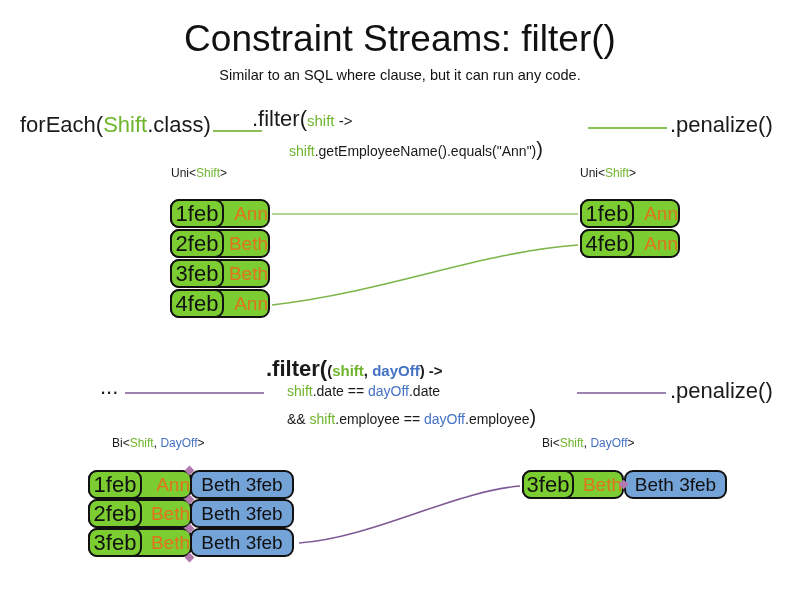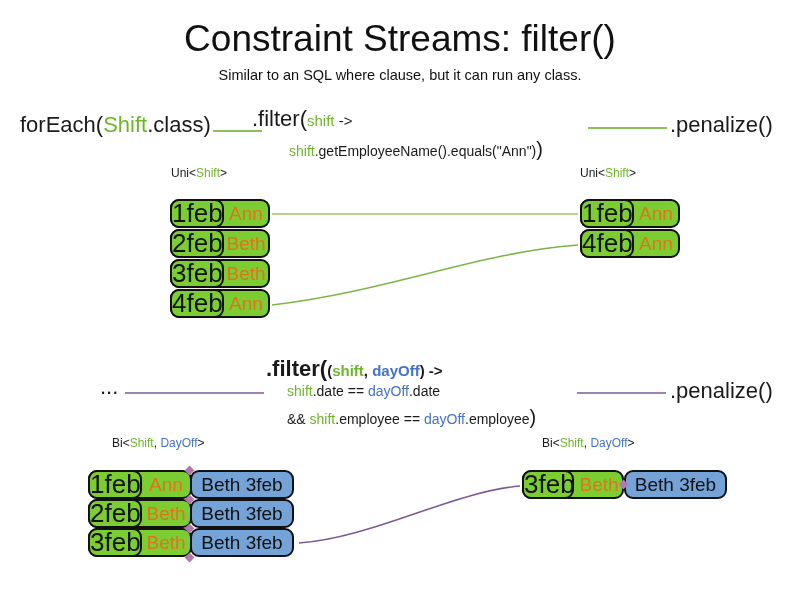--- a/index.html
+++ b/index.html
@@ -20,22 +20,22 @@
   .small{font-size:15px;}
   .large{font-size:20px;}
 
   
   .tbl{position:absolute;z-index:2;}
   .urow{position:absolute;left:0;width:96px;height:25px;background:#7ccd31;
         border:2px solid #111;border-radius:9px;}
   .cell{display:block;}
   .date{position:absolute;left:-2px;top:-2px;width:50px;height:25px;background:#7ccd31;
         border:2px solid #111;border-radius:9px;text-align:center;line-height:25px;
-        font-size:26px;color:#111;}
-  .name{position:absolute;left:52px;right:0;top:0;text-align:center;line-height:25px;
+        font-size:22px;color:#111;}
+  .name{position:absolute;left:52px;right:0;top:0;text-align:right;line-height:25px;
         font-size:19px;color:#e0731c;}
   .birow{position:absolute;left:0;height:29px;}
   .bgreen{position:absolute;left:0;top:0;width:100px;height:25px;background:#7ccd31;
           border:2px solid #111;border-radius:9px;}
   .bblue{position:absolute;left:102px;top:0;width:100px;height:25px;background:#74a3d8;
          border:2px solid #111;border-radius:9px;text-align:center;line-height:25px;
          font-size:19px;color:#111;}
   .bi-right .bgreen{width:98px;}
   .bi-right .date{width:48px;}
   .bi-right .bblue{left:102px;width:99px;}
@@ -50,21 +50,21 @@
     <line x1="213" y1="131" x2="262" y2="131" stroke="#8bc158" stroke-width="2"></line>
     <line x1="588" y1="128" x2="667" y2="128" stroke="#8bc158" stroke-width="2"></line>
     <path d="M272,214 L578,214" stroke="#9dc56e" stroke-width="1.6" fill="none"></path>
     <path d="M272,305 C390,291 480,252 578,245" stroke="#7db54a" stroke-width="1.6" fill="none"></path>
     <line x1="125" y1="393" x2="264" y2="393" stroke="#7d5a96" stroke-width="1.6"></line>
     <line x1="577" y1="393" x2="666" y2="393" stroke="#7d5a96" stroke-width="1.6"></line>
     <path d="M299,543 C372,538 452,492 520,486" stroke="#7d5a96" stroke-width="1.6" fill="none"></path>
   </svg>
 
   <div class="abs title">Constraint Streams: filter()</div>
-  <div class="abs subtitle">Similar to an SQL where clause, but it can run any class.</div>
+  <div class="abs subtitle">Similar to an SQL where clause, but it can run any code.</div>
 
   <div class="abs code" style="left:20px;top:112px;"><span class="plain">forEach(</span><span class="green">Shift</span><span class="plain">.class)</span></div>
   <div class="abs code" style="left:252px;top:106px;"><span class="plain">.filter(</span><span class="green small">shift</span><span class="plain small"> -&gt;</span></div>
   <div class="abs code14" style="left:289px;top:138px;"><span class="green">shift</span><span class="plain">.getEmployeeName().equals("Ann")</span><span class="plain large">)</span></div>
   <div class="abs code" style="left:670px;top:112px;">.penalize()</div>
 
   <div class="abs hdr" style="left:171px;top:166px;"><span class="plain">Uni&lt;</span><span class="green">Shift</span><span class="plain">&gt;</span></div>
   <div class="abs hdr" style="left:580px;top:166px;"><span class="plain">Uni&lt;</span><span class="green">Shift</span><span class="plain">&gt;</span></div>
 
   <div class="tbl" style="left:170px;top:199px;width:100px;height:120px;">

